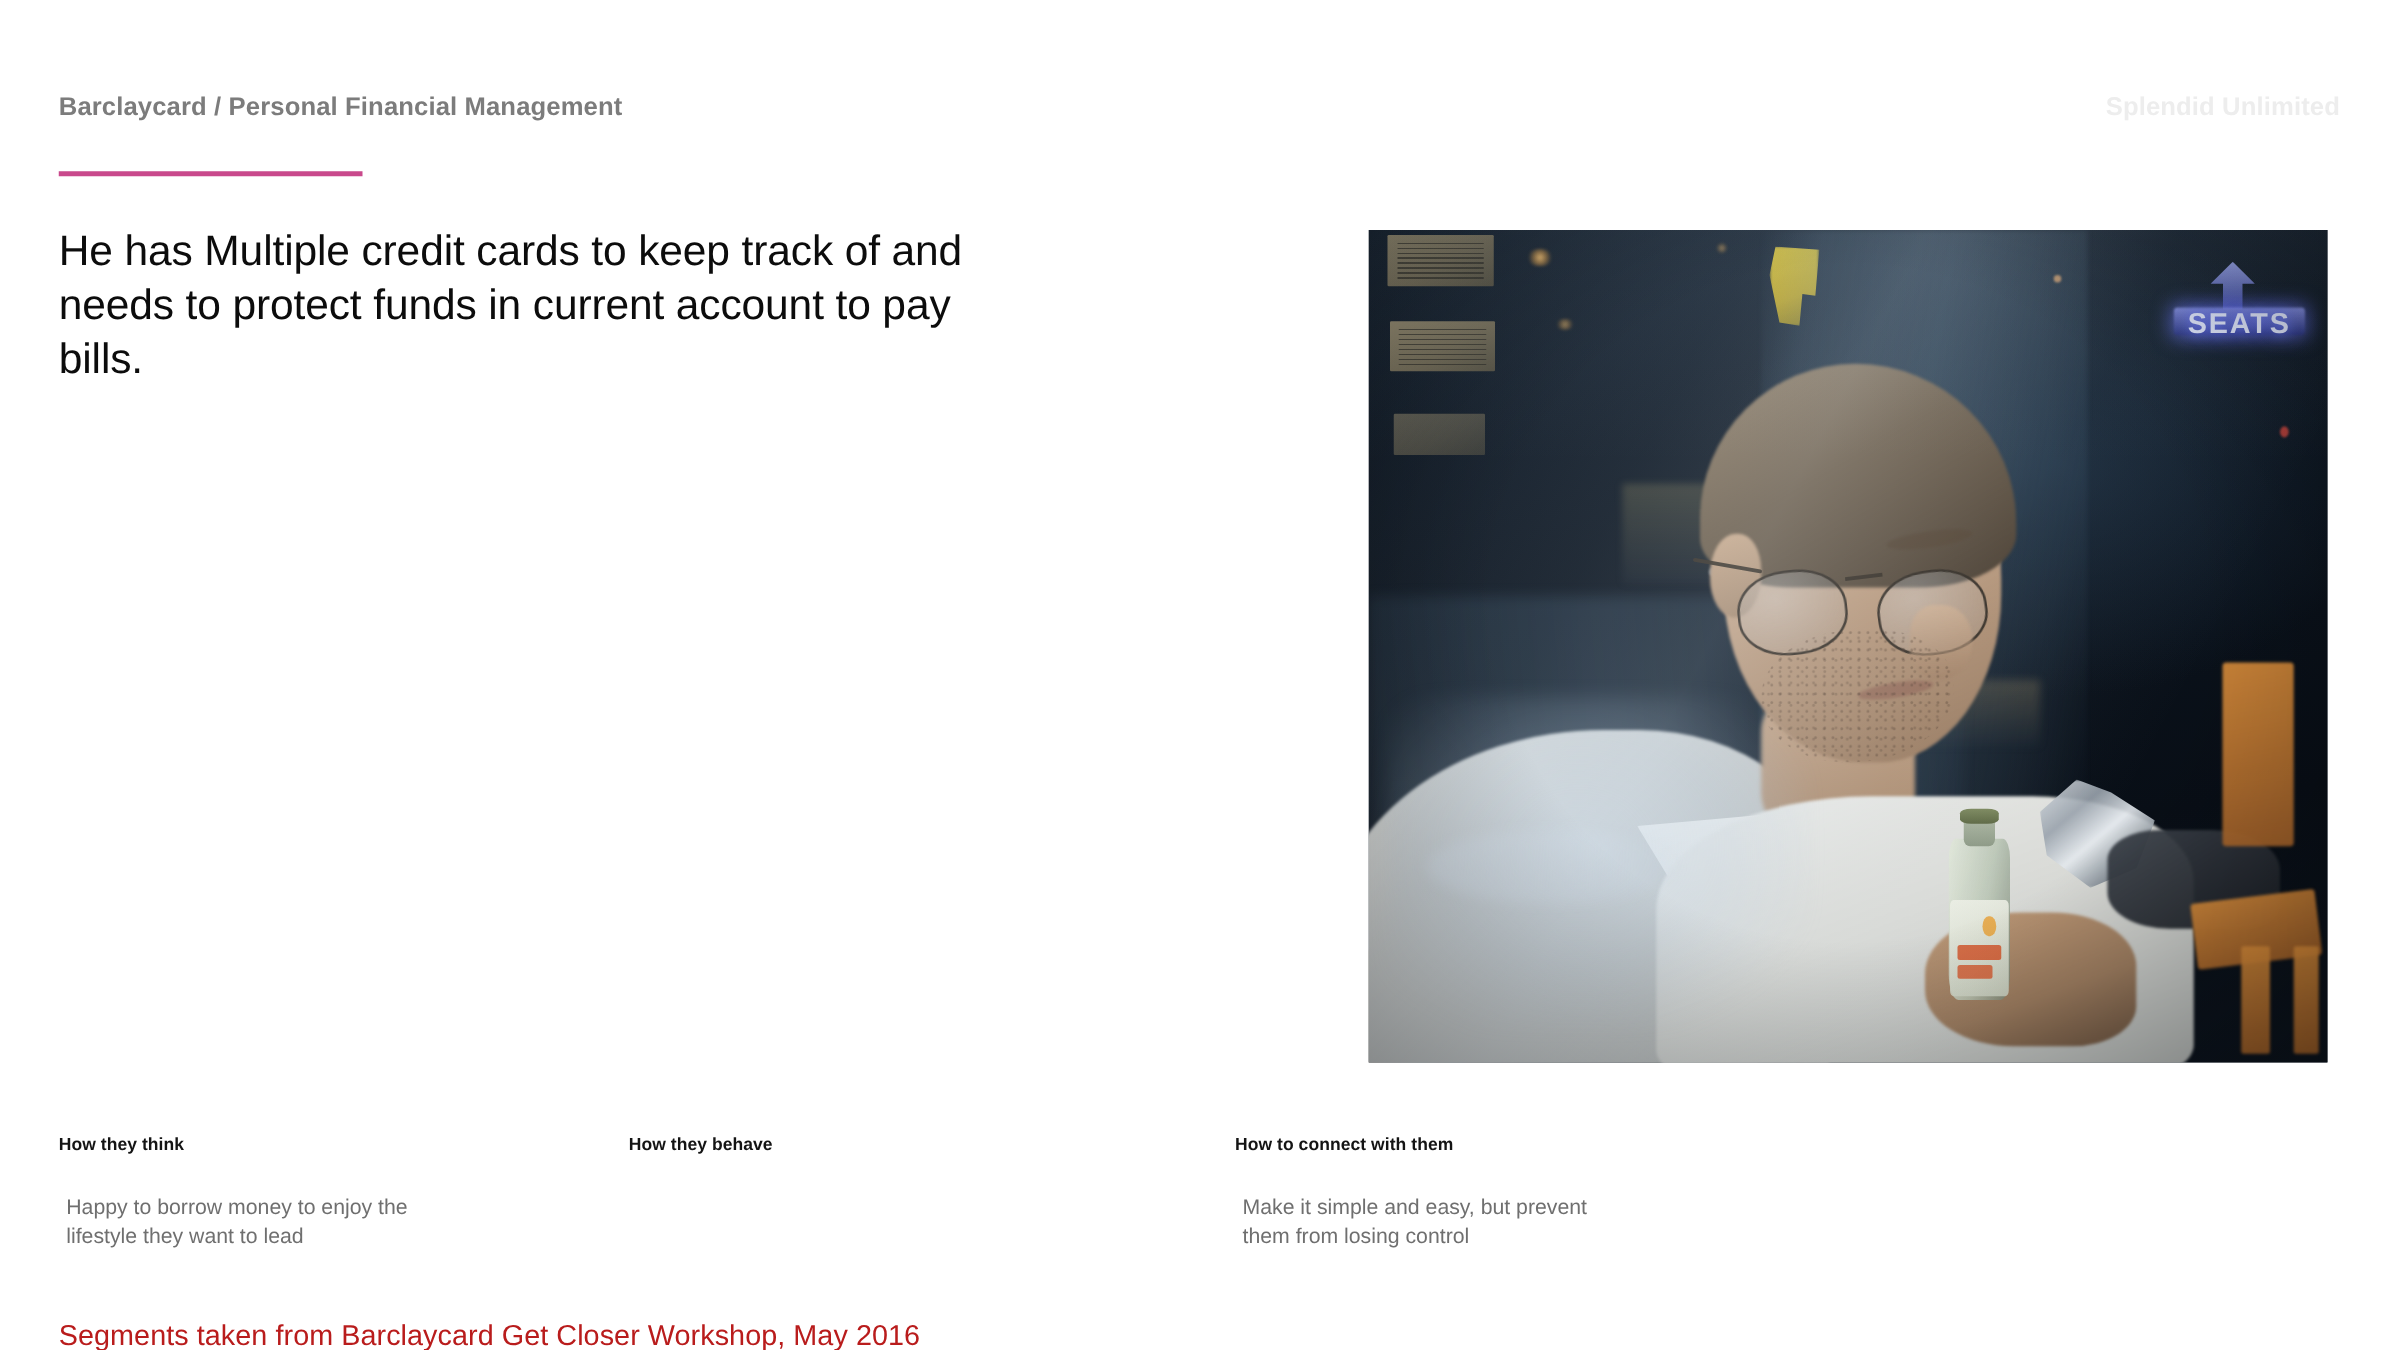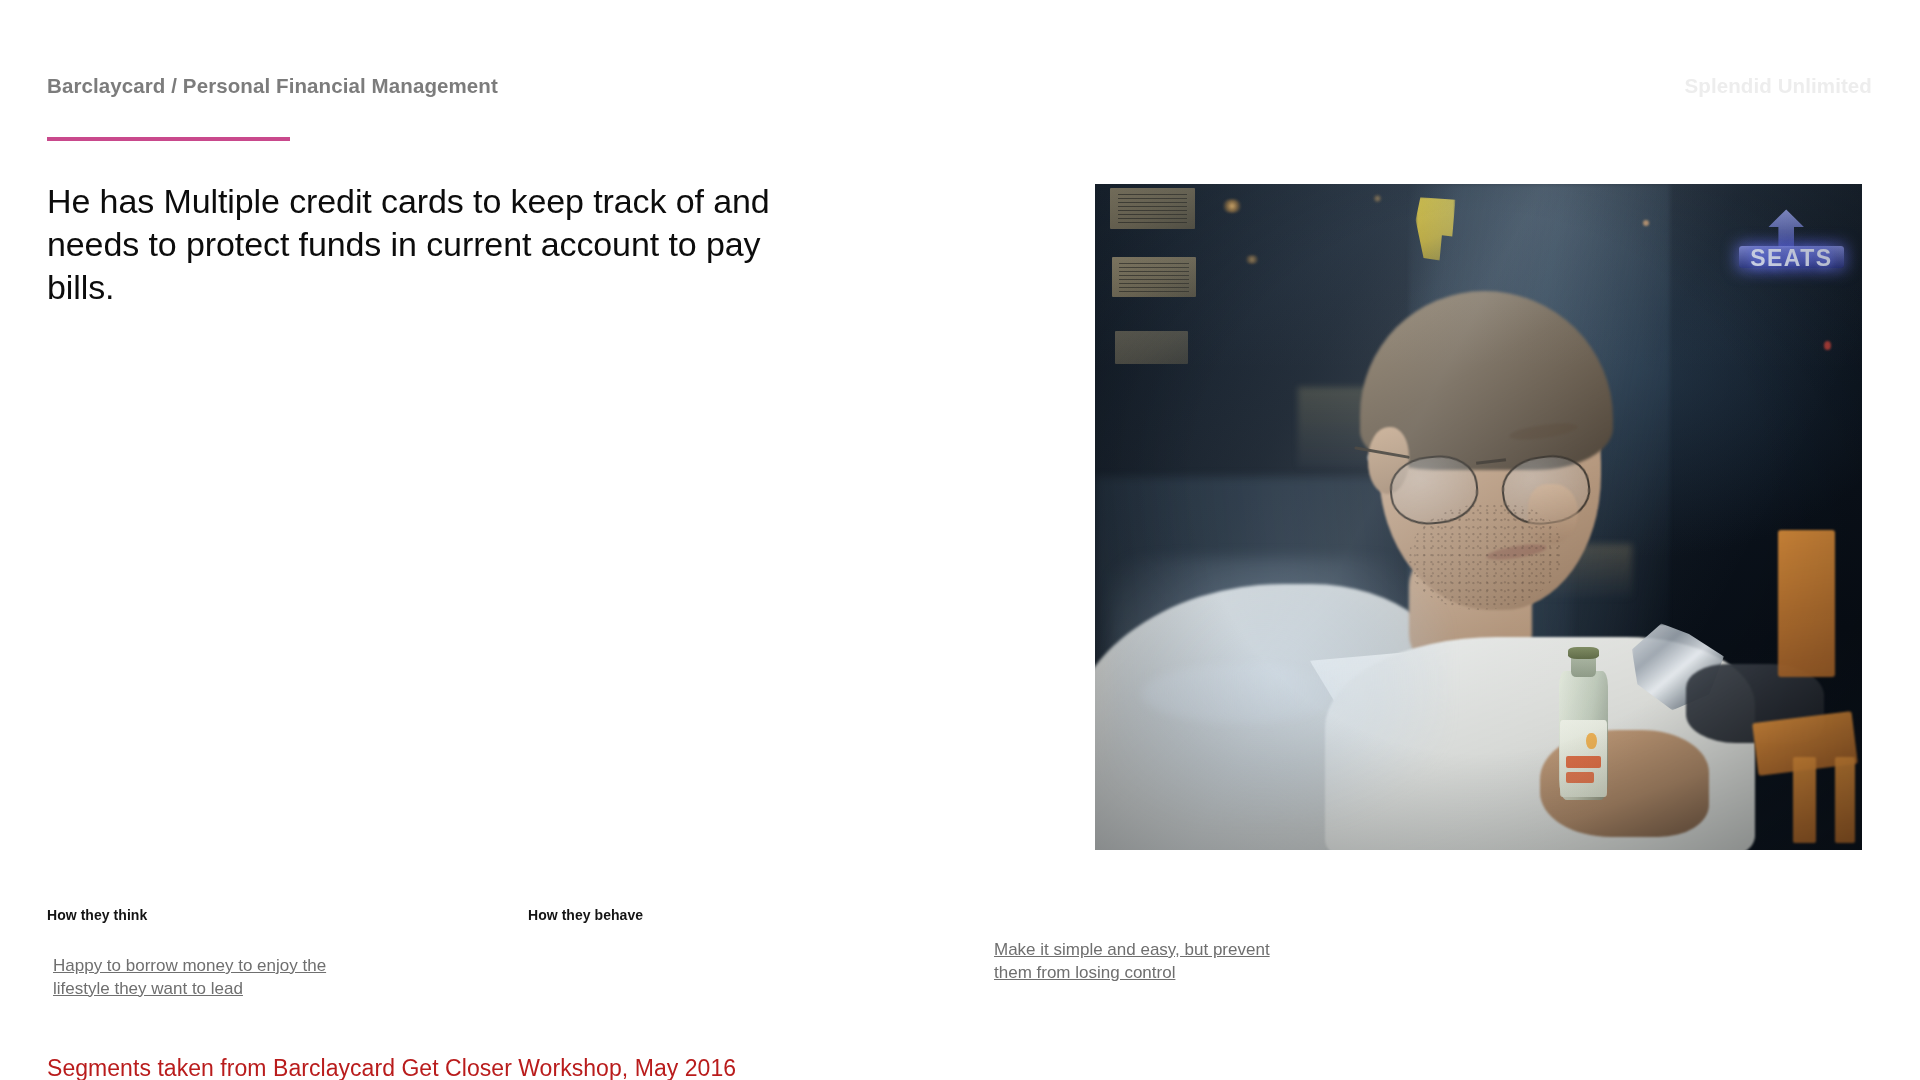--- a/index.html
+++ b/index.html
@@ -624,39 +624,38 @@
     width: 1920px;
     height: 140px;
   }
 
   .col {
     position: absolute;
     top: 0;
     width: 420px;
   }
   .col.c1 { left: 47px; }
-  .col.c2 { left: 528px; }
+  .col.c2 { left: 503px; }
   .col.c3 { left: 988px; }
 
   .col-heading {
     font-size: 14px;
     font-weight: bold;
     color: #141414;
     letter-spacing: 0.05px;
     white-space: nowrap;
   }
 
   .col-body {
     margin-top: 32px;
     margin-left: 6px;
     font-size: 17px;
     line-height: 1.34;
     color: #6f6f6f;
     max-width: 300px;
-    text-decoration: underline;
   }
 
   
   .footnote {
     position: absolute;
     left: 47px;
     top: 1043px;
     font-size: 23px;
     color: #b91c1c;
     letter-spacing: 0.05px;
@@ -765,19 +764,20 @@
 
   <div class="columns">
     <div class="col c1">
       <div class="col-heading">How they think</div>
       <div class="col-body">Happy to borrow money to enjoy the lifestyle they want to lead</div>
     </div>
     <div class="col c2">
       <div class="col-heading">How they behave</div>
     </div>
     <div class="col c3">
+      <div class="col-heading">How to connect with them</div>
       <div class="col-body">Make it simple and easy, but prevent them from losing control</div>
     </div>
   </div>
 
   <div class="footnote">Segments taken from Barclaycard Get Closer Workshop, May 2016</div>
 
 </div>
 
 </body></html>

